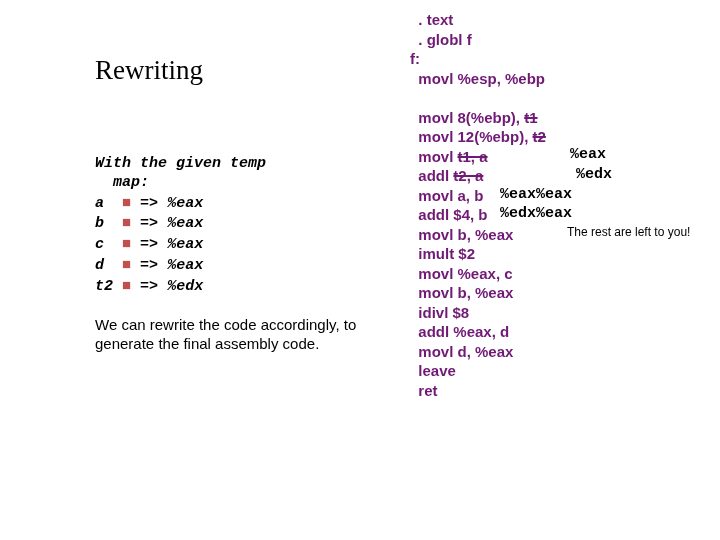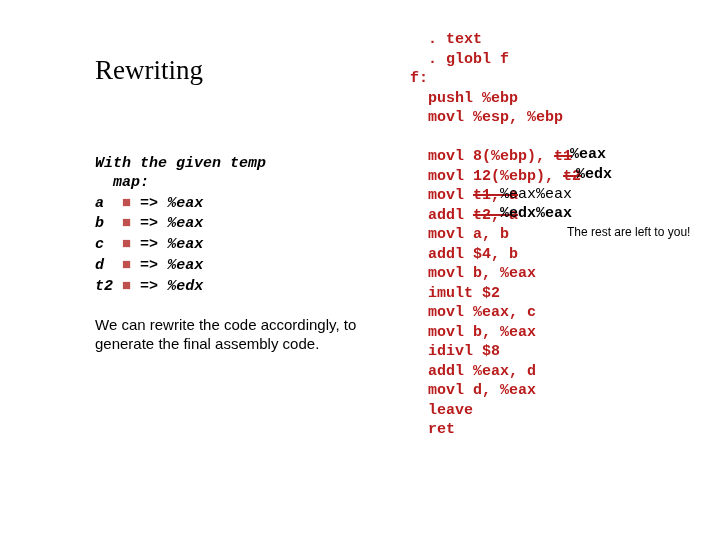--- a/index.html
+++ b/index.html
@@ -51,26 +51,25 @@
   margin-top: 20px;
   font-family: Arial, sans-serif;
   font-size: 15px;
   color: #000;
   line-height: 1.25;
 }
 .right-col {
   position: absolute;
   left: 410px;
   top: 10px;
-  font-family: Liberation Mono, monospace;
+  font-family: Liberation Sans, sans-serif;
   font-weight: bold;
   font-size: 15px;
-  color: #b91c1c;
+  color: #701a75;
   line-height: 1.3;
-  margin-top: 20px;
 }
 .code-line {
   white-space: pre;
   position: relative;
 }
 .strike {
   text-decoration: line-through;
   text-decoration-thickness: 1.5px;
 }
 .anno-eax {
@@ -89,21 +88,21 @@
   font-family: 'Courier New', monospace;
   font-weight: bold;
   font-size: 15px;
   color: #000;
 }
 .anno-eax2 {
   position: absolute;
   left: 500px;
   top: 186px;
   font-family: 'Courier New', monospace;
-  font-weight: normal;
+  font-weight: bold;
   font-size: 15px;
   color: #000;
 }
 .anno-edx2 {
   position: absolute;
   left: 500px;
   top: 205px;
   font-family: 'Courier New', monospace;
   font-weight: bold;
   font-size: 15px;
@@ -135,21 +134,20 @@
     <div class="row"><span>d</span>  <span class="bullet">■</span> <span>=&gt;</span> <span>%eax</span></div>
     <div class="row"><span>t2</span> <span class="bullet">■</span> <span>=&gt;</span> <span>%edx</span></div>
   </div>
   <div class="rewrite-text">We can rewrite the code accordingly, to generate the final assembly code.</div>
 </div>
 
 <div class="right-col">
   <div class="code-line">  . text</div>
   <div class="code-line">  . globl f</div>
   <div class="code-line">f:</div>
-  <div class="code-line">  pushl %ebp</div>
   <div class="code-line">  movl %esp, %ebp</div>
   <div class="code-line">&nbsp;</div>
   <div class="code-line"><span>  movl 8(%ebp), </span><span class="strike">t1</span></div>
   <div class="code-line"><span>  movl 12(%ebp), </span><span class="strike">t2</span></div>
   <div class="code-line"><span>  movl </span><span class="strike">t1, a</span></div>
   <div class="code-line"><span>  addl </span><span class="strike">t2, a</span></div>
   <div class="code-line"><span>  movl a, b</span></div>
   <div class="code-line"><span>  addl $4, b</span></div>
   <div class="code-line"><span>  movl b, %eax</span></div>
   <div class="code-line"><span>  imult $2</span></div>

